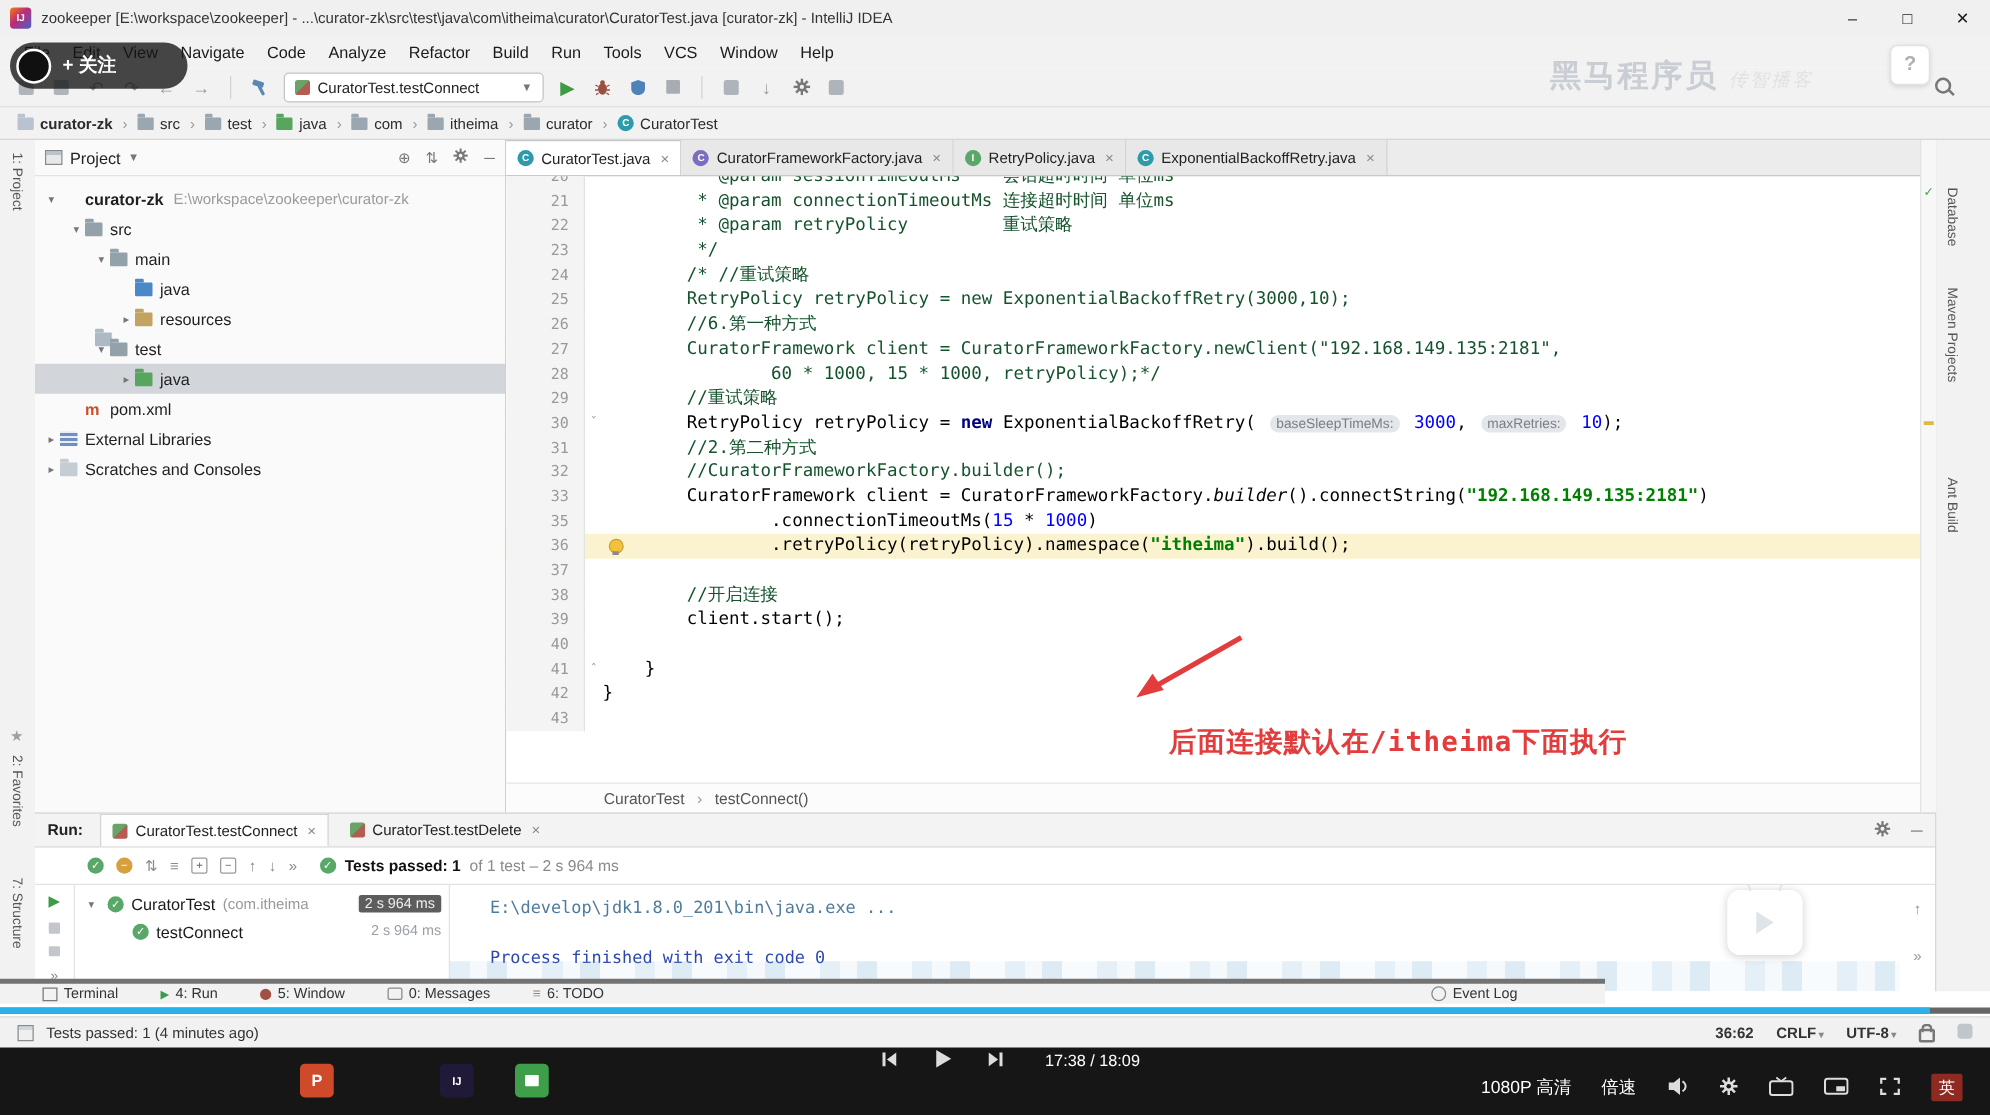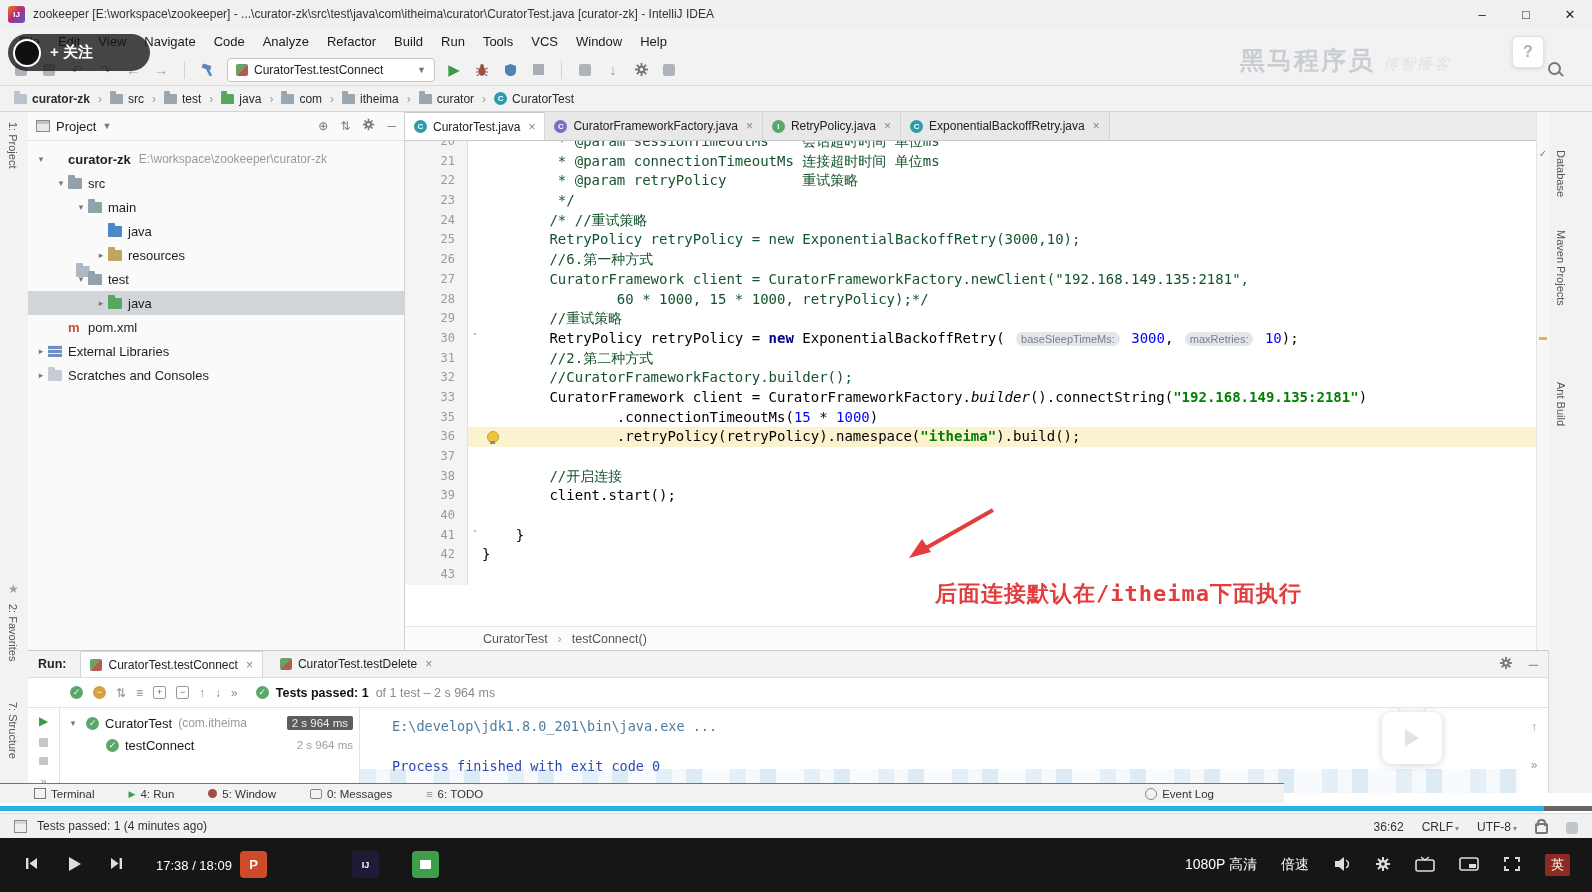--- a/index.html
+++ b/index.html
@@ -184,21 +184,21 @@
                 transform:rotate(-18deg);}
   .tvwm::after{content:"";position:absolute;top:-8px;right:16px;width:2px;height:9px;background:#e3e7ea;
                transform:rotate(18deg);}
   .tvtri{width:0;height:0;border-left:14px solid #dfe4e9;border-top:9px solid transparent;
          border-bottom:9px solid transparent;}
   .rscroll{width:28px;display:flex;flex-direction:column;align-items:center;padding-top:12px;gap:24px;
            color:#999;font-size:12px;}
 
   
   .bottombar{position:absolute;top:783px;left:0;width:1284px;height:20px;background:#f2f2f2;
-             border-top:1px solid #737373;display:flex;align-items:center;padding-left:34px;
+             border-top:4px solid #737373;display:flex;align-items:center;padding-left:34px;
              box-sizing:border-box;gap:34px;}
   .bitem{display:flex;align-items:center;gap:5px;font-size:11.5px;color:#333;}
   .bic{display:inline-flex;align-items:center;justify-content:center;}
   .ic-term{width:10px;height:9px;border:1px solid #777;}
   .ic-run{color:#3b9c4a;font-size:9px;}
   .ic-debug{width:9px;height:9px;border-radius:50%;background:#a34f43;}
   .ic-msg{width:10px;height:8px;border:1px solid #888;border-radius:2px;}
   .ic-todo{color:#888;font-size:11px;}
   .eventlog{margin-left:auto;margin-right:70px;display:flex;align-items:center;gap:5px;font-size:11.5px;color:#333;}
   .ic-clock{width:10px;height:10px;border:1px solid #888;border-radius:50%;}
@@ -206,30 +206,30 @@
   
   .vprogress{position:absolute;top:806px;left:0;width:1592px;height:5px;background:#666;z-index:40;}
   .vpfill{width:97%;height:100%;background:#2cb0e8;}
 
   
   .statusbar{position:absolute;top:813px;left:0;width:1592px;height:25px;background:#f1f1f1;
              border-top:1px solid #dcdcdc;display:flex;align-items:center;padding:0 14px;
              box-sizing:border-box;font-size:12px;color:#333;}
   .sbico{width:11px;height:11px;border:1px solid #8a8a8a;margin-right:10px;
          background:linear-gradient(#cfd6dc 3px,#efefef 3px);}
-  .sbright{margin-left:auto;display:flex;align-items:flex-end;gap:18px;}
+  .sbright{margin-left:auto;display:flex;align-items:flex-start;gap:18px;font-weight:bold;}
   .sbc{font-size:8px;color:#888;margin-left:2px;}
   .lock{width:9px;height:7px;border:2px solid #777;border-radius:2px;position:relative;margin-top:4px;}
   .lock::before{content:"";position:absolute;top:-6px;left:0px;width:5px;height:5px;border:2px solid #777;
                 border-bottom:none;border-radius:4px 4px 0 0;}
   .sbface{width:12px;height:12px;border-radius:3px;background:#c0c6cc;}
 
   
   .player{position:absolute;top:838px;left:0;width:1592px;height:54px;background:#161616;
-          display:flex;align-items:center;color:#eee;}
+          display:flex;align-items:center;color:#eee;flex-direction:column;}
   .pleft{display:flex;align-items:center;gap:26px;padding-left:24px;}
   .ptime{font-size:13px;color:#fff;margin-left:6px;white-space:nowrap;}
   .appbtn{position:absolute;top:13px;width:27px;height:27px;border-radius:4px;color:#fff;
           display:flex;align-items:center;justify-content:center;font-weight:bold;}
   .app-ppt{left:240px;background:#cf4a2a;font-size:13px;}
   .app-idea{left:352px;background:#201a38;font-size:9px;}
   .app-green{left:412px;background:#3f9e49;}
   .app-green i{display:block;width:11px;height:9px;background:#fff;border-radius:1px;}
   .pright{margin-left:auto;display:flex;align-items:center;gap:24px;padding-right:22px;}
   .ptxt{font-size:14px;color:#fff;white-space:nowrap;}

